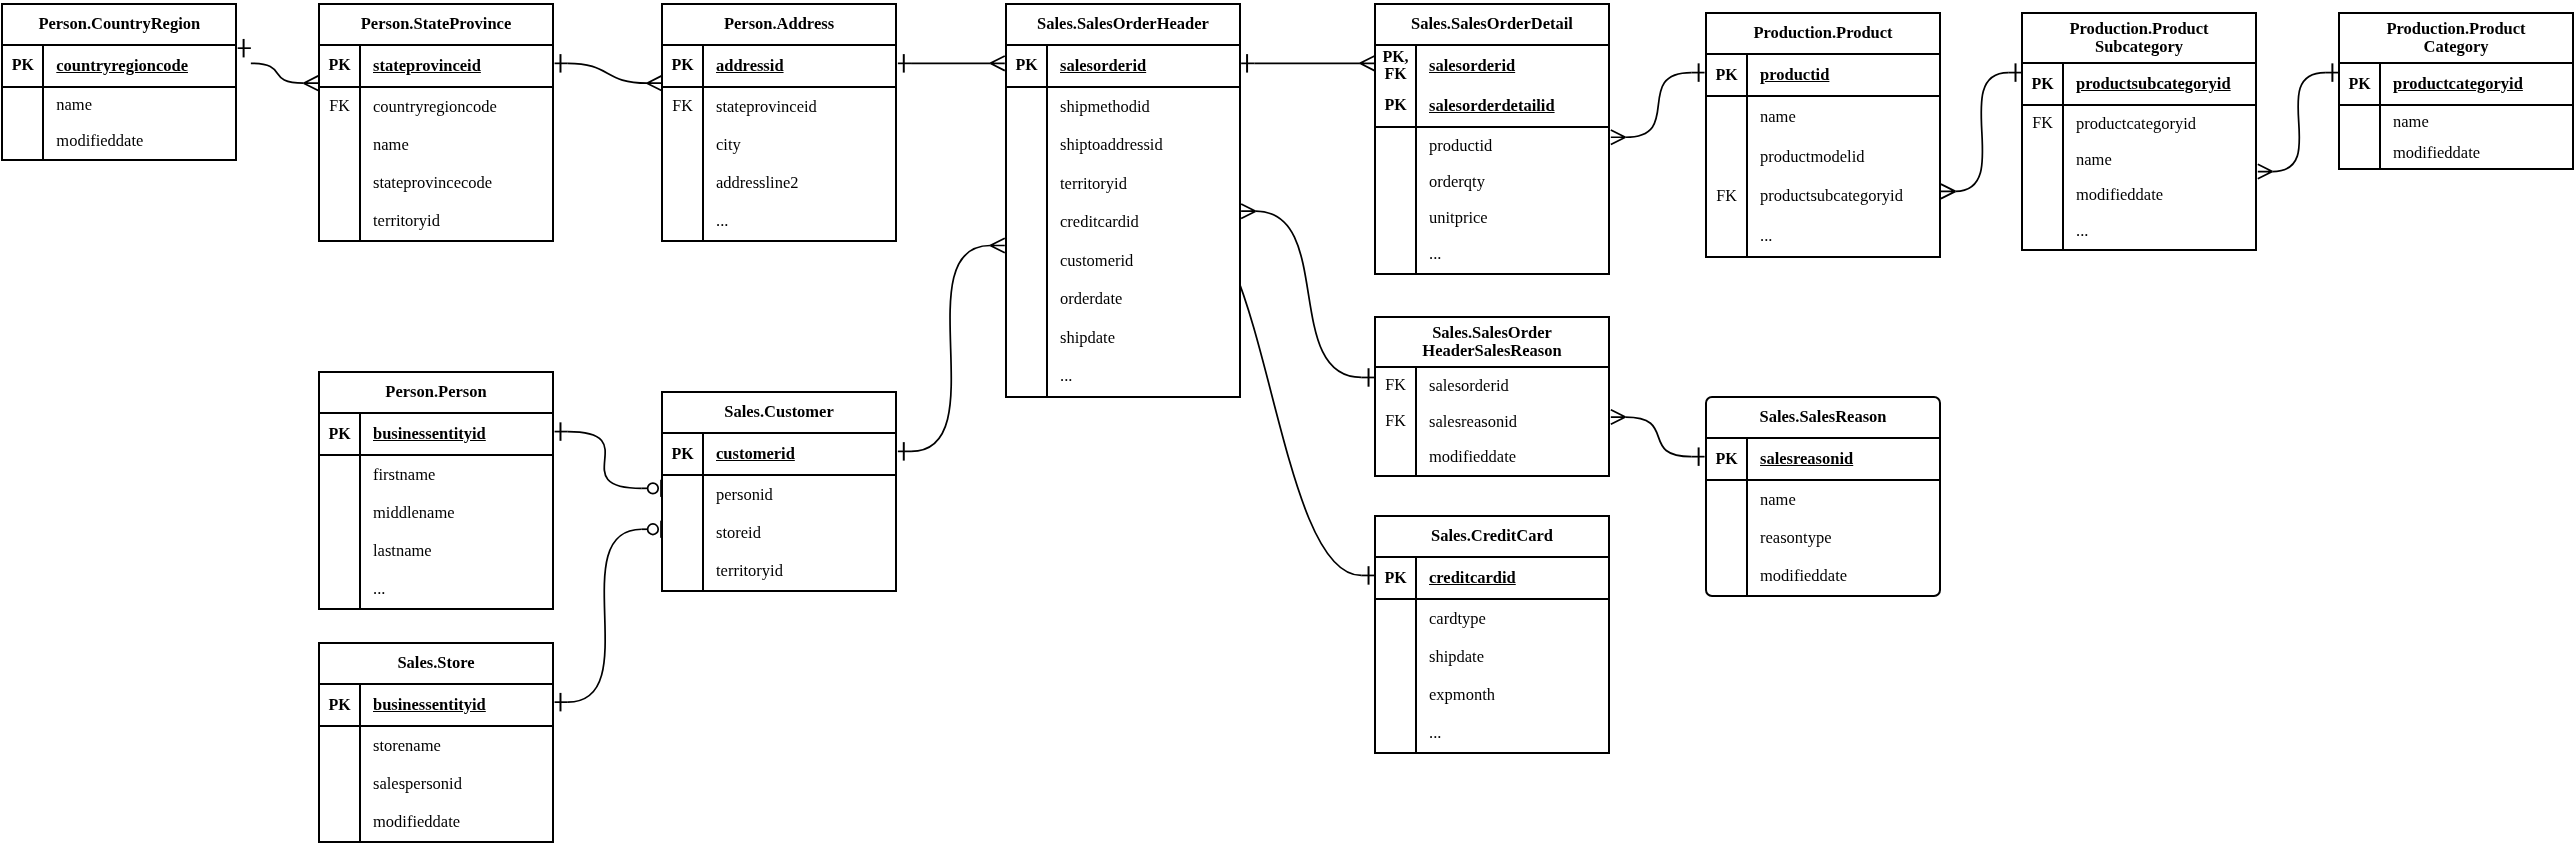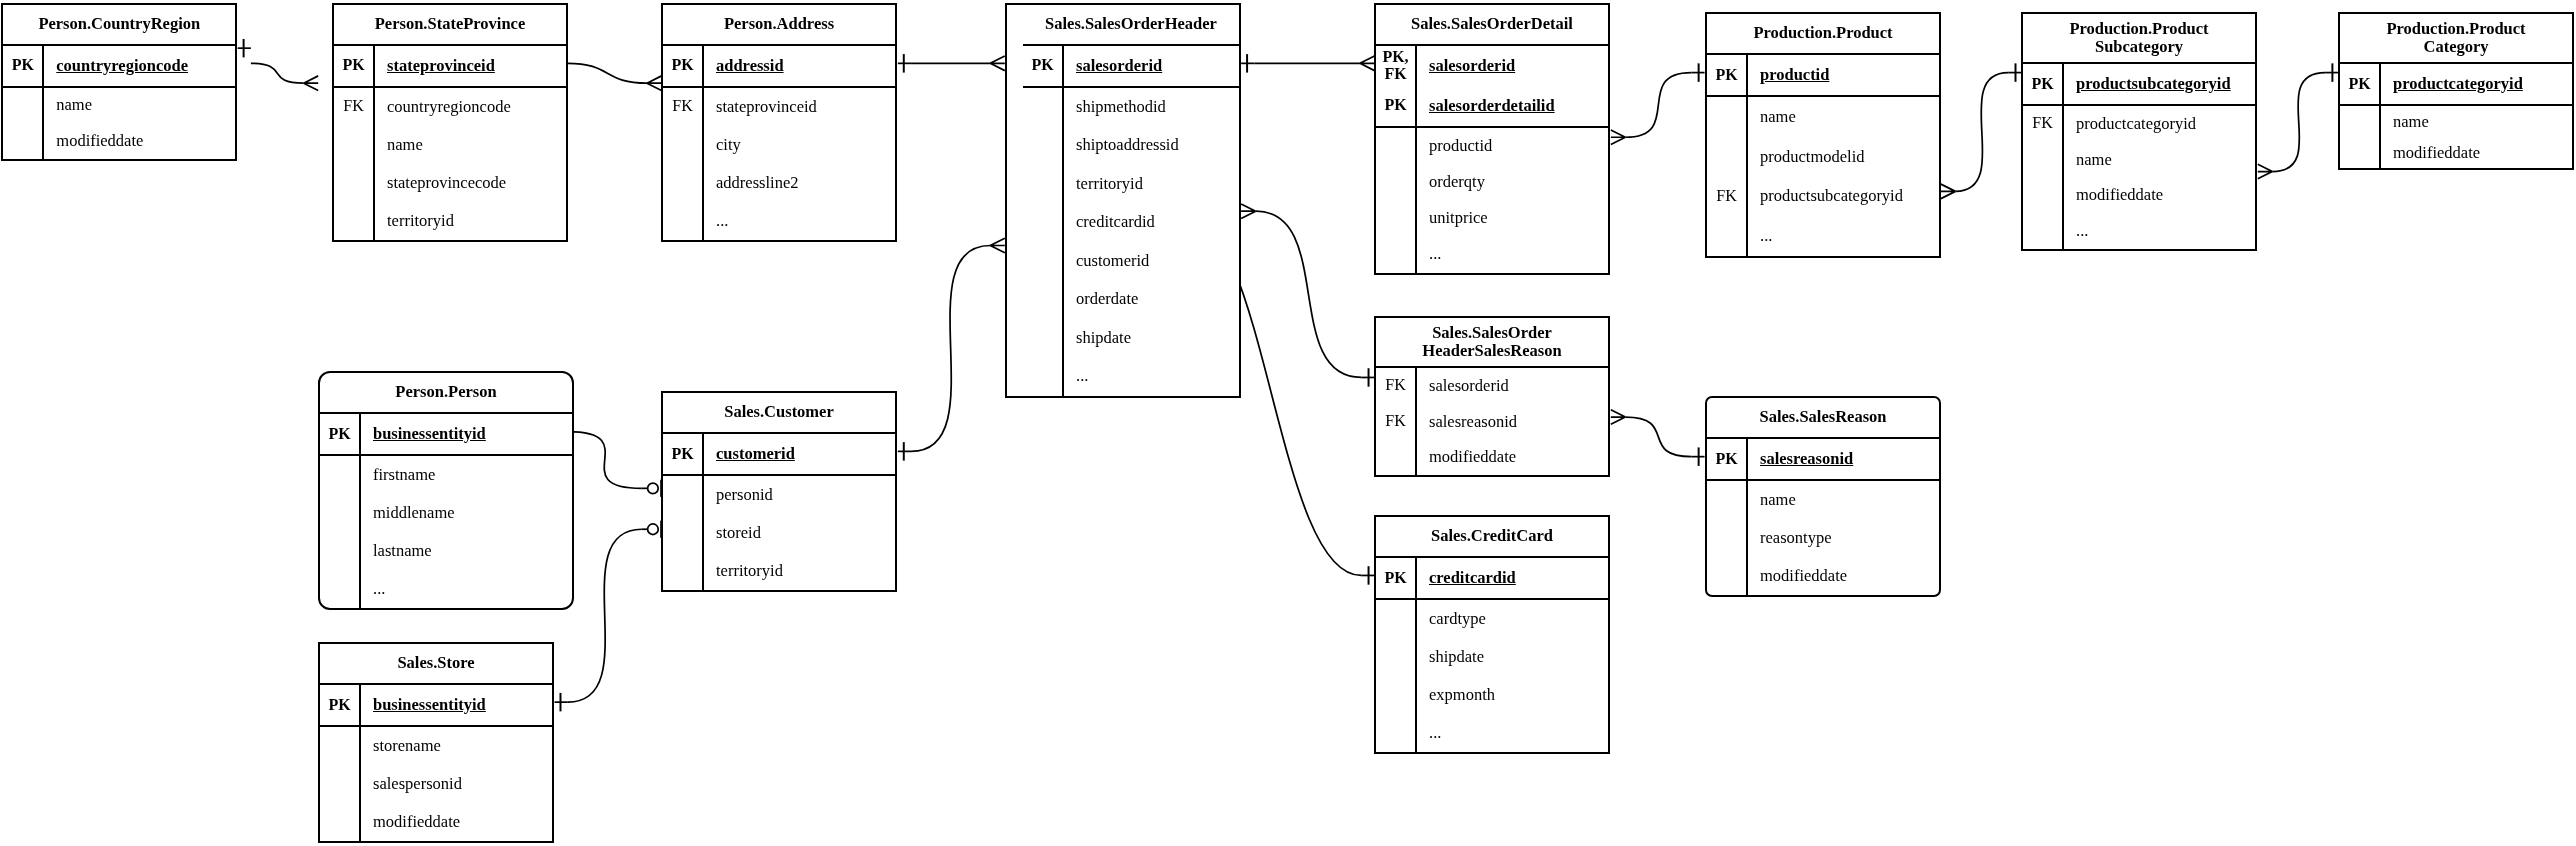--- a/index.html
+++ b/index.html
@@ -98,21 +98,21 @@
           <div class="row">
             <div class="keycol" style="white-space: pre-line;"></div>
             <div class="namecol">name</div>
           </div>
           <div class="row">
             <div class="keycol" style="white-space: pre-line;"></div>
             <div class="namecol">modifieddate</div>
           </div>
         </div>
       </div>
-      <div class="entity" style="left: 318px; top: 2.6px; width: 236px; height: 239px; display: flex; flex-direction: column; margin-left: 14px;">
+      <div class="entity" style="left: 318px; top: 2.6px; width: 236px; height: 239px; display: flex; flex-direction: column;">
         <div class="ent-title" style="height: 41px; flex: 0 0 41px; white-space: pre-line;">Person.StateProvince</div>
         <div class="ent-section pk-sec" style="flex: 0 0 40px;">
           <div class="row" style="height: 40px;">
             <div class="keycol bold" style="white-space: pre-line;">PK</div>
             <div class="namecol pkname">
               <span>stateprovinceid</span>
             </div>
           </div>
         </div>
         <div class="ent-section" style="flex: 1 1 auto;">
@@ -156,21 +156,21 @@
           <div class="row">
             <div class="keycol" style="white-space: pre-line;"></div>
             <div class="namecol">addressline2</div>
           </div>
           <div class="row">
             <div class="keycol" style="white-space: pre-line;"></div>
             <div class="namecol">...</div>
           </div>
         </div>
       </div>
-      <div class="entity" style="left: 1005px; top: 2.6px; width: 236px; height: 395px; display: flex; flex-direction: column; padding-left: 16px;">
+      <div class="entity" style="left: 1005px; top: 2.6px; width: 236px; height: 395px; display: flex; flex-direction: column;">
         <div class="ent-title" style="height: 41px; flex: 0 0 41px; white-space: pre-line;">Sales.SalesOrderHeader</div>
         <div class="ent-section pk-sec" style="flex: 0 0 40px;">
           <div class="row" style="height: 40px;">
             <div class="keycol bold" style="white-space: pre-line;">PK</div>
             <div class="namecol pkname">
               <span>salesorderid</span>
             </div>
           </div>
         </div>
         <div class="ent-section" style="flex: 1 1 auto;">
@@ -390,21 +390,21 @@
           <div class="row">
             <div class="keycol" style="white-space: pre-line;"></div>
             <div class="namecol">expmonth</div>
           </div>
           <div class="row">
             <div class="keycol" style="white-space: pre-line;"></div>
             <div class="namecol">...</div>
           </div>
         </div>
       </div>
-      <div class="entity" style="left: 318px; top: 371px; width: 256px; height: 239px; display: flex; flex-direction: column; border-radius: 12px;">
+      <div class="entity" style="left: 318px; top: 371px; width: 236px; height: 239px; display: flex; flex-direction: column;">
         <div class="ent-title" style="height: 41px; flex: 0 0 41px; white-space: pre-line;">Person.Person</div>
         <div class="ent-section pk-sec" style="flex: 0 0 40px;">
           <div class="row" style="height: 40px;">
             <div class="keycol bold" style="white-space: pre-line;">PK</div>
             <div class="namecol pkname">
               <span>businessentityid</span>
             </div>
           </div>
         </div>
         <div class="ent-section" style="flex: 1 1 auto;">

